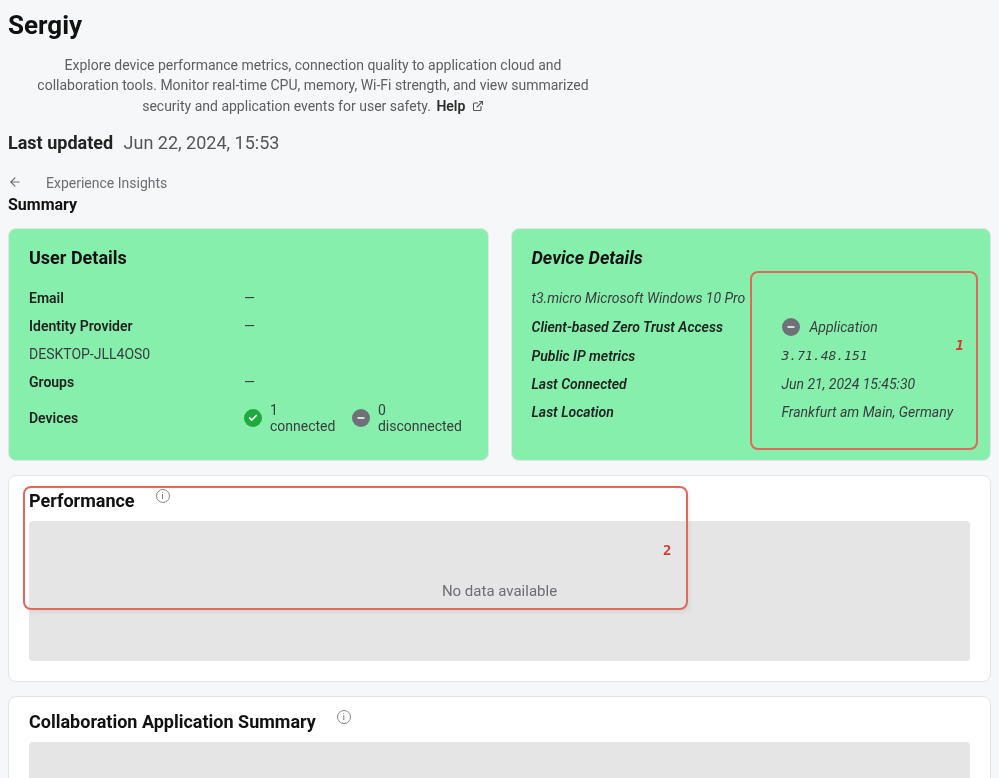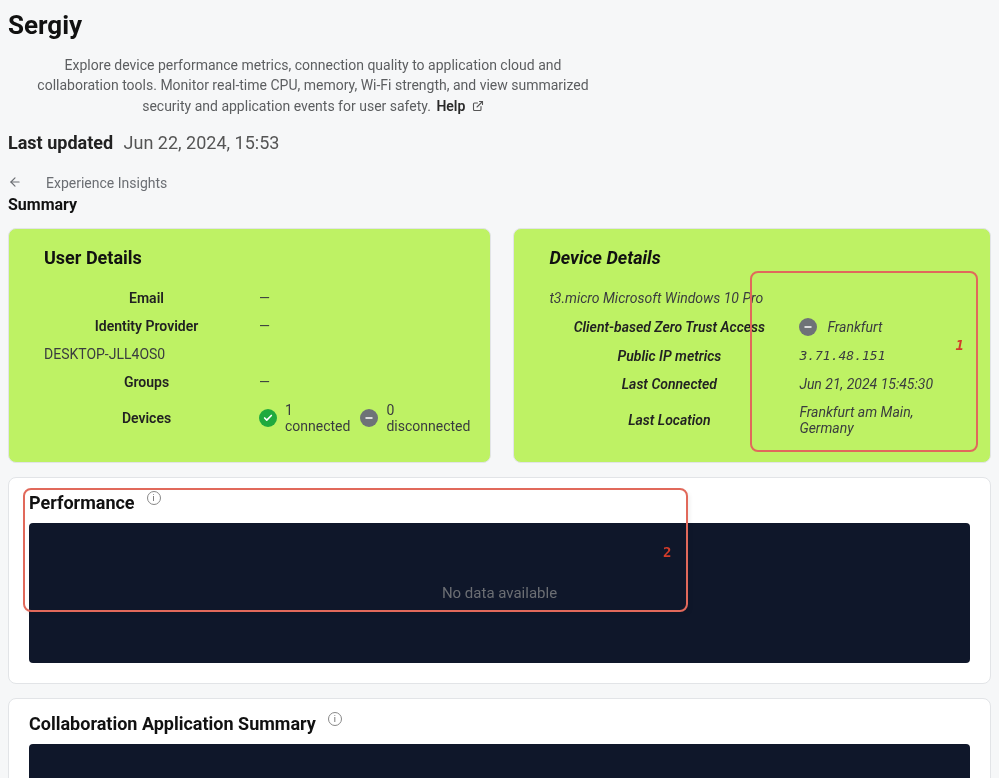--- a/index.html
+++ b/index.html
@@ -57,44 +57,43 @@
     margin: 2px 0 14px 0;
     color: #111;
   }
   .cards-row {
     display: flex;
     gap: 22px;
     margin-top: 8px;
   }
   .card {
     flex: 1 1 0;
-    background: #bef264;
+    background: #86efac;
     border: 1px solid #e2e4e7;
     border-radius: 8px;
-    padding: 18px 20px 20px 35px;
+    padding: 18px 20px 20px 20px;
   }
   .card-title {
     font-size: 18px;
     font-weight: 700;
     margin: 0 0 16px 0;
     color: #111;
   }
   .kv {
     display: flex;
     align-items: center;
     font-size: 14px;
     padding: 6px 0;
     gap: 10px;
   }
   .kv .k {
     width: 205px;
     font-weight: 600;
     color: #222;
     flex-shrink: 0;
-    text-align: center;
   }
   .kv .v {
     color: #3a3c3f;
     display: flex;
     align-items: center;
     gap: 10px;
   }
   .dash { color: #555; }
   .status-chip {
     display: inline-flex;
@@ -132,32 +131,32 @@
   .device-card .v-right { text-align: left; }
 
   .wide-card {
     background: #fff;
     border: 1px solid #e2e4e7;
     border-radius: 8px;
     padding: 14px 20px 20px 20px;
     margin-top: 14px;
     position: relative;
   }
-  .wide-card .card-title { margin-bottom: 10px; display:flex; align-items:center; gap:12px;}
+  .wide-card .card-title { margin-bottom: 10px; display:flex; align-items:center; gap:21px;}
   .perf-outline {
     position: absolute;
     left: 14px; top: 10px;
     width: 665px; height: 124px;
     border: 2px solid #e1695b;
     border-radius: 8px;
     pointer-events: none;
     box-shadow: 2px 3px 4px rgba(0,0,0,0.06);
   }
   .placeholder {
-    background: #0f172a;
+    background: #e5e5e5;
     border-radius: 4px;
     display: flex;
     align-items: center;
     justify-content: center;
     color: #6b6e73;
     font-size: 15px;
   }
   .placeholder.perf { height: 140px; }
   .placeholder.collab { height: 128px; }
 
@@ -259,21 +258,21 @@
       <div class="v v-right">t3.micro Microsoft Windows 10 Pro</div>
     </div>
     <div class="kv">
       <div class="k">Client-based Zero Trust Access</div>
       <div class="v v-right">
         <span class="ico-circ ico-gray">
           <svg width="10" height="10" viewBox="0 0 24 24" fill="none" stroke="#fff" stroke-width="4" stroke-linecap="round">
               <line x1="5" y1="12" x2="19" y2="12"></line>
             </svg>
         </span>
-        <span>Frankfurt</span>
+        <span>Application</span>
       </div>
     </div>
     <div class="kv">
       <div class="k">Public IP metrics</div>
       <div class="v v-right mono">3.71.48.151</div>
     </div>
     <div class="kv">
       <div class="k">Last Connected</div>
       <div class="v v-right">Jun 21, 2024 15:45:30</div>
     </div>

